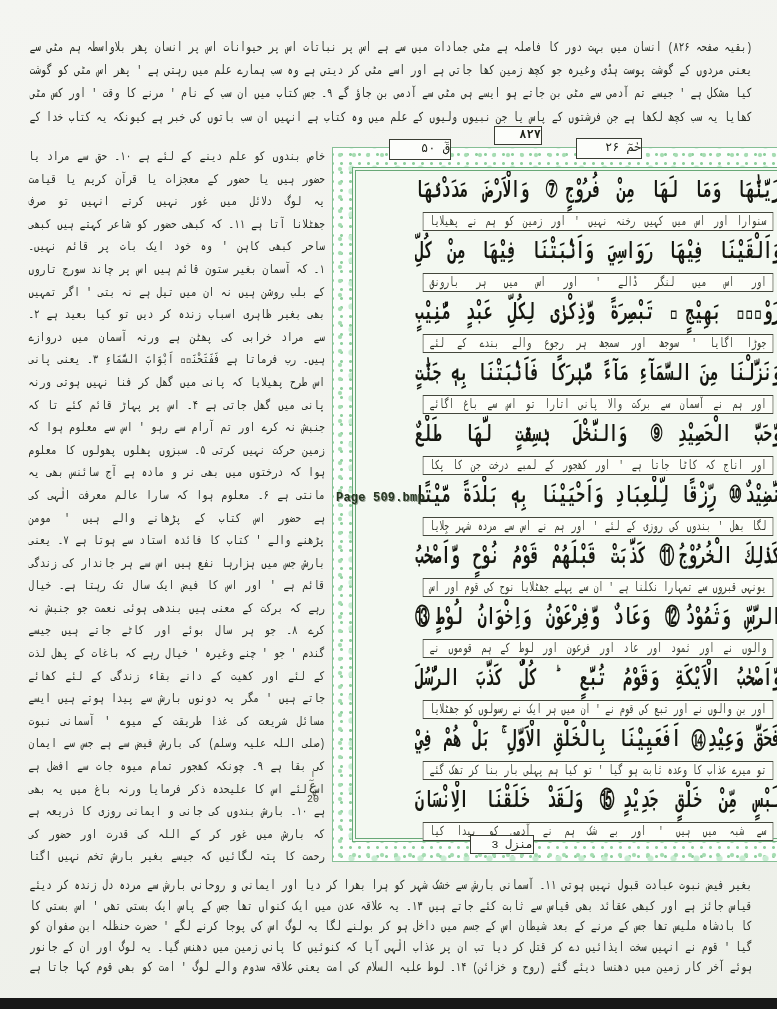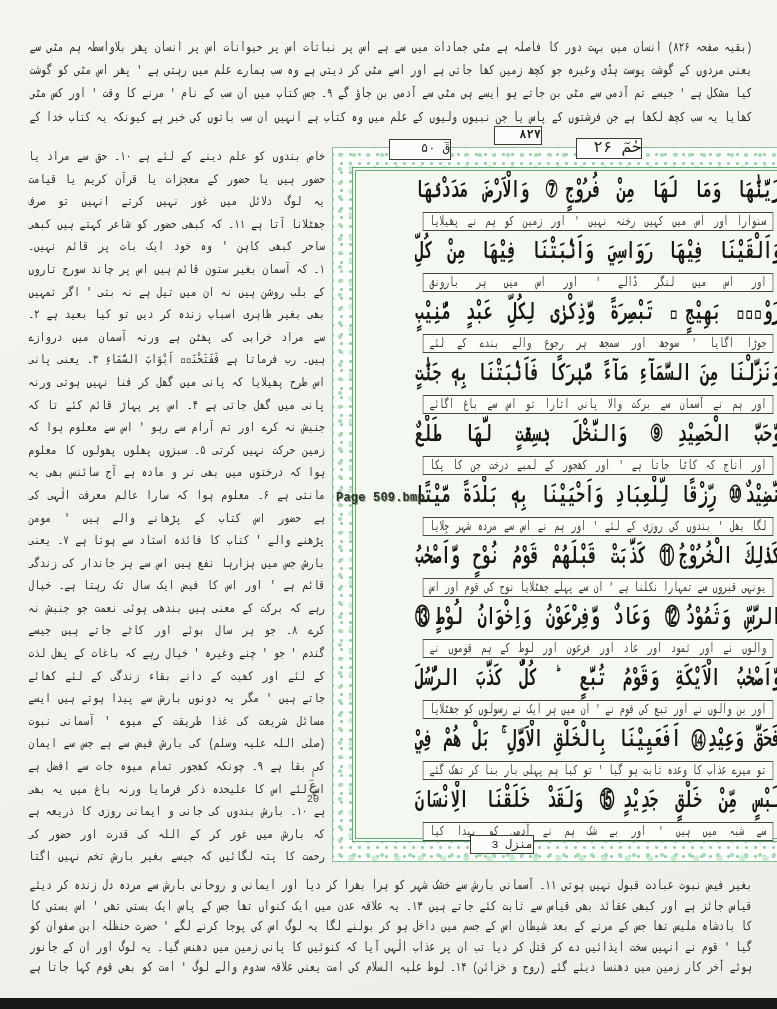--- a/index.html
+++ b/index.html
@@ -36,21 +36,21 @@
     transform:scaleX(.642);transform-origin:top right;direction:rtl;}
   .q-ar{height:41px;line-height:40px;font-size:23px;font-weight:700;color:#15160f;
     text-align:justify;text-align-last:justify;overflow:hidden;}
   .q-ur{height:19px;line-height:16px;margin:0 12px 1px 12px;padding:1px 10px 0 10px;
     background:#fcfdf8;border:1px solid #44473c;font-size:12.5px;color:#33382c;
     text-align:justify;text-align-last:justify;overflow:hidden;box-sizing:border-box;}
 
   
   .cart{position:absolute;background:#fcfdfa;border:1px solid #3a3d33;direction:rtl;
     color:#20241a;box-sizing:border-box;z-index:5;}
-  .cart-juz{left:576px;top:138px;width:66px;height:21px;font-size:16px;line-height:19px;}
+  .cart-juz{left:576px;top:138px;width:66px;height:21px;font-size:12px;line-height:19px;}
   .cart-page{left:494px;top:126px;width:48px;height:19px;font-size:12px;line-height:17px;font-weight:700;padding-left:28px;}
   .cart-surah{left:389px;top:139px;width:62px;height:21px;font-size:12px;line-height:19px;}
   .cart-manzil{left:470px;top:835px;width:64px;height:19px;font-size:11.5px;line-height:17px;}
 
   
   .ruku{position:absolute;left:301px;top:770px;width:24px;text-align:center;
     color:#3c4136;direction:rtl;z-index:4;}
   .ruku .r-top{font-size:8px;line-height:9px;}
   .ruku .r-mid{font-size:13px;line-height:15px;}
   .ruku .r-bot{font-size:10px;line-height:12px;}

